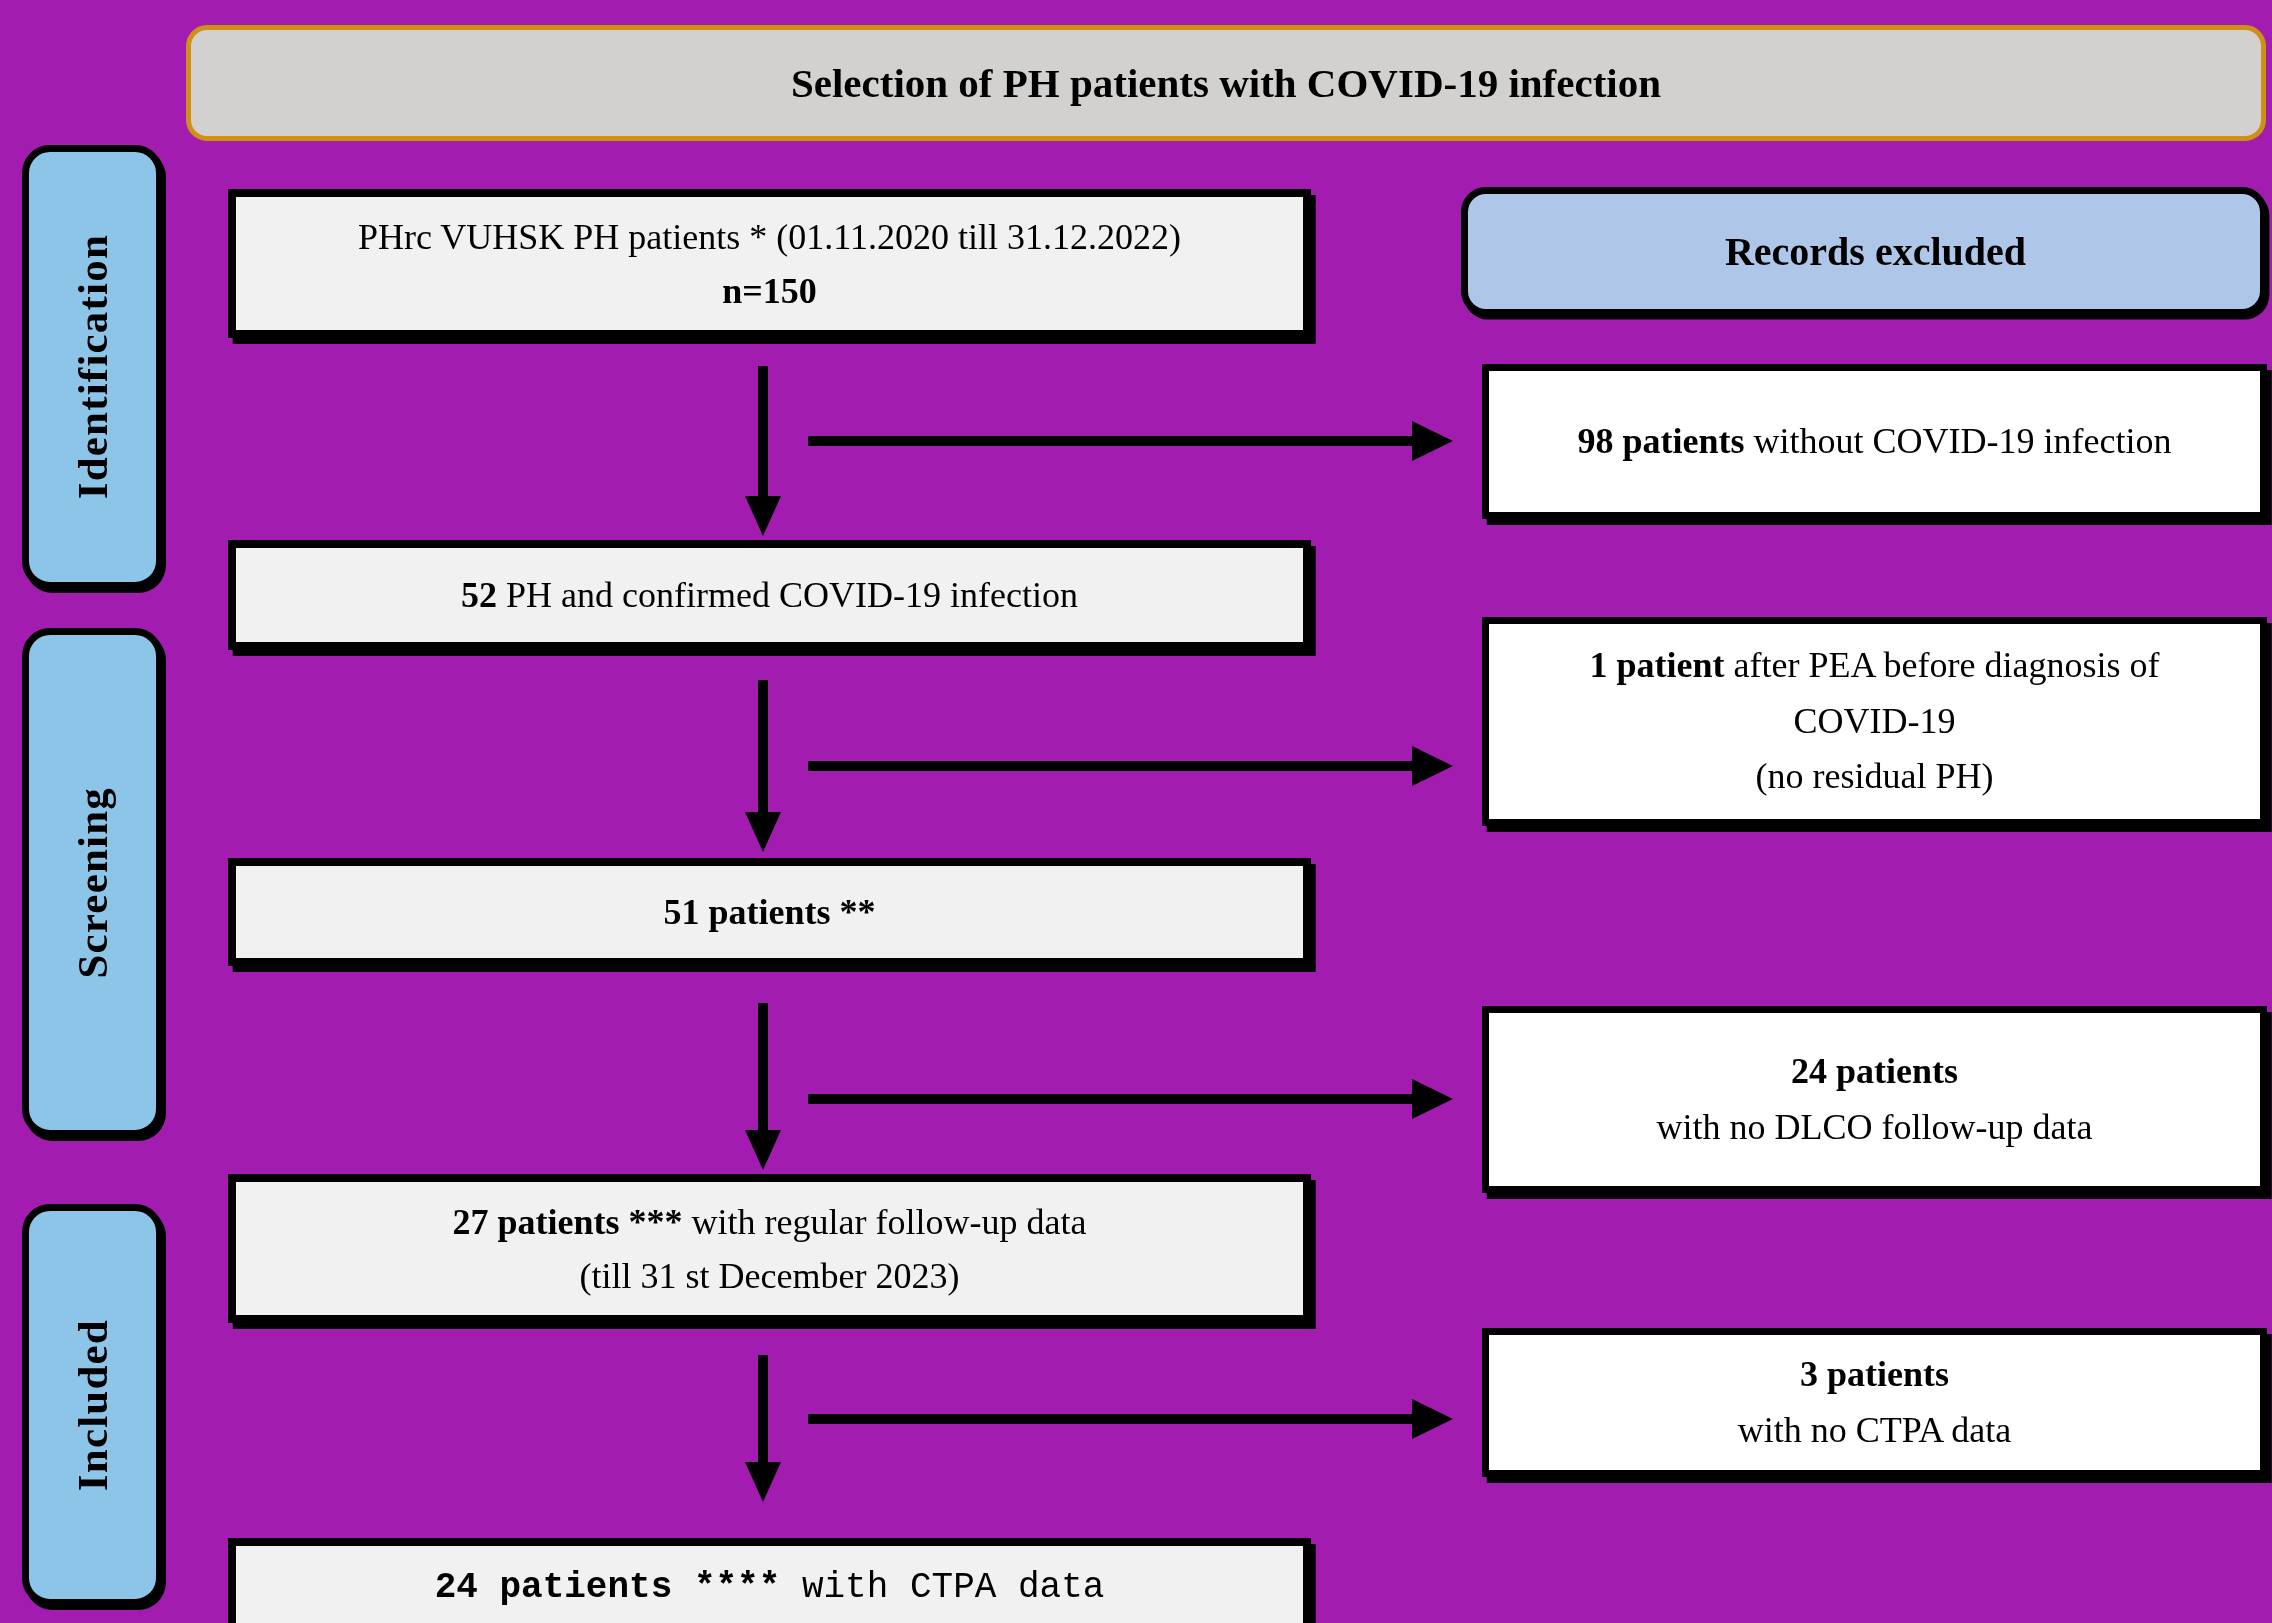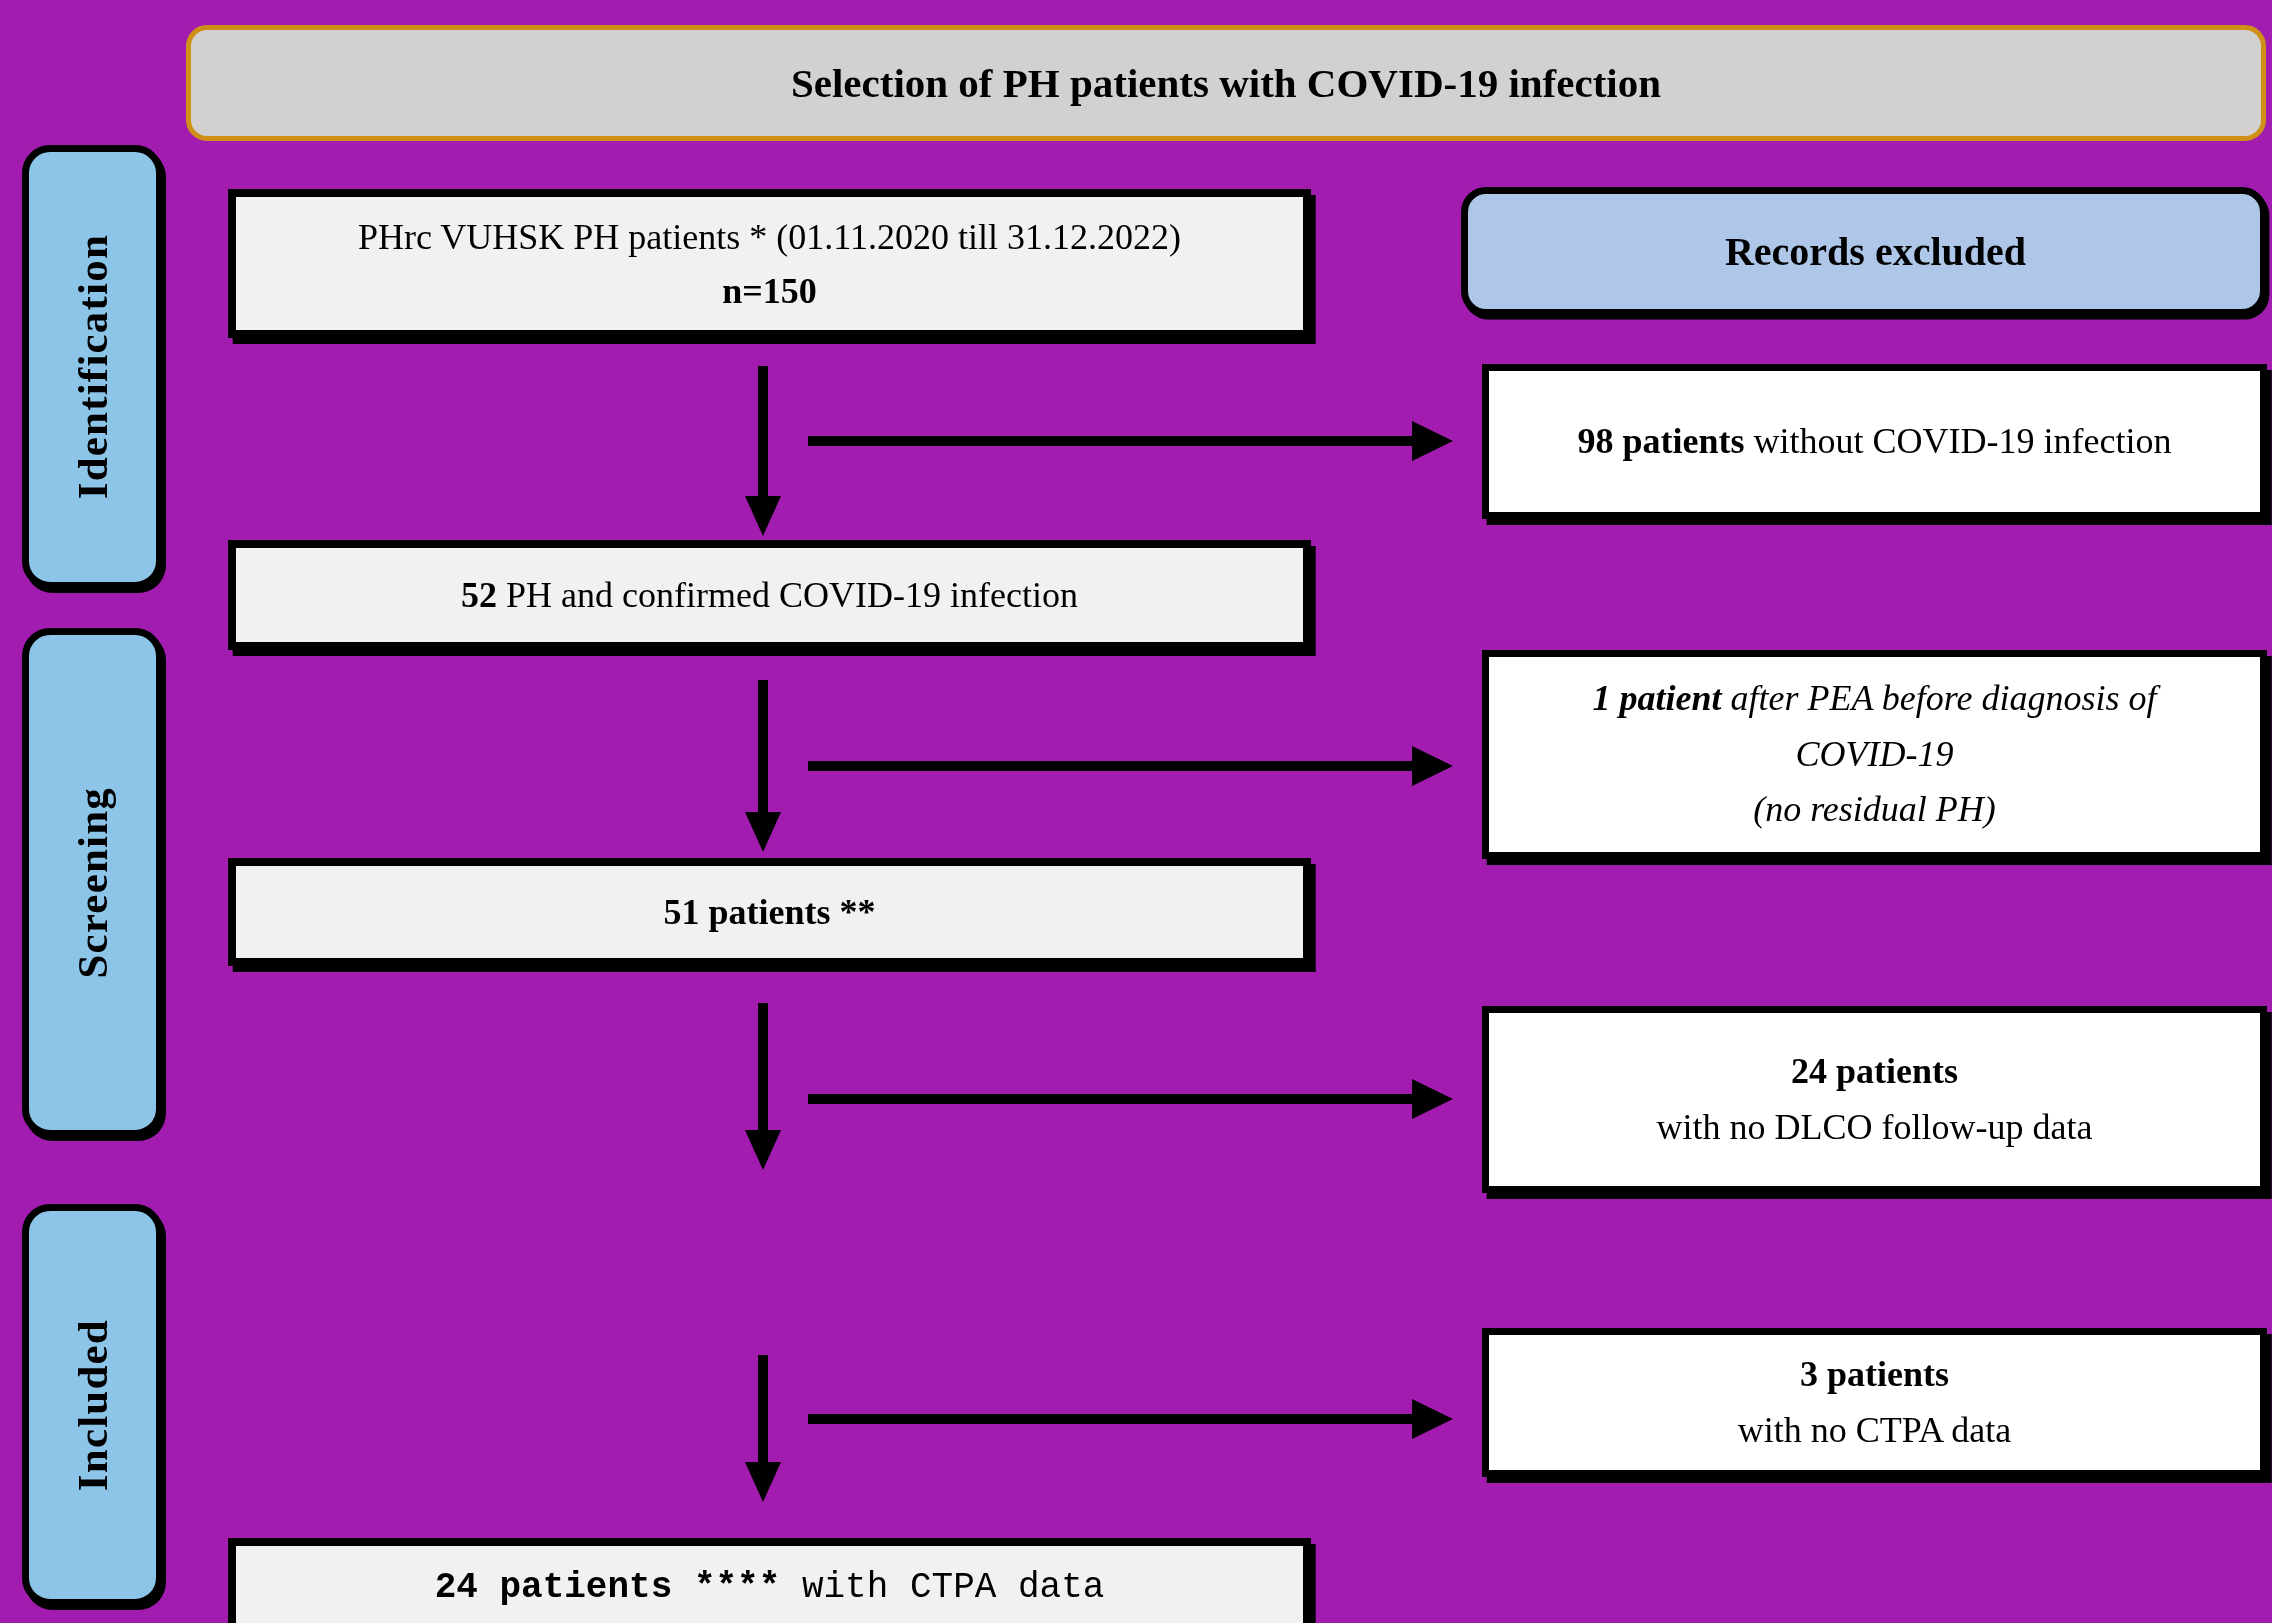--- a/index.html
+++ b/index.html
@@ -67,21 +67,21 @@
     position:absolute; left:1482px; width:785px;
     box-sizing:border-box;
     background:#ffffff;
     border:7.7px solid #000;
     box-shadow:4.7px 6px 0 #000;
     display:flex; flex-direction:column; align-items:center; justify-content:center;
     text-align:center; font-size:36px; line-height:1.55;
     padding:0 32px;
   }
   #excl-box-1{top:364px; height:155px;}
-  #excl-box-2{top:650px; height:209px;font-style:italic;}
+  #excl-box-2{top:617px; height:209px;}
   #excl-box-3{top:1006px; height:187px;}
   #excl-box-4{top:1328px; height:149px;}
   .b{font-weight:bold;}
   
   .varrow{
     position:absolute; width:36px;
     display:flex; flex-direction:column; align-items:center;
   }
   .varrow .shaft{width:10.7px; flex:1; background:var(--arrow-color,#000);}
   .varrow .head{
@@ -135,20 +135,24 @@
   </div>
 
   <div class="flow-box" id="flow-box-2">
     <div class="line"><span class="b">52</span><span> PH and confirmed COVID-19 infection</span></div>
   </div>
 
   <div class="flow-box" id="flow-box-3">
     <div class="line"><span class="b">51 patients **</span><span></span></div>
   </div>
 
+  <div class="flow-box" id="flow-box-4">
+    <div class="line"><span class="b">27 patients ***</span><span> with regular follow-up data</span></div>
+    <div class="line">(till 31 st December 2023)</div>
+  </div>
 
   <div class="flow-box" id="flow-box-5">
     <div class="line"><span class="b">24 patients ****</span><span> with CTPA data</span></div>
   </div>
 
   <div id="excluded-header">
     <span>Records excluded</span>
   </div>
 
   <div class="excl-box" id="excl-box-1">

